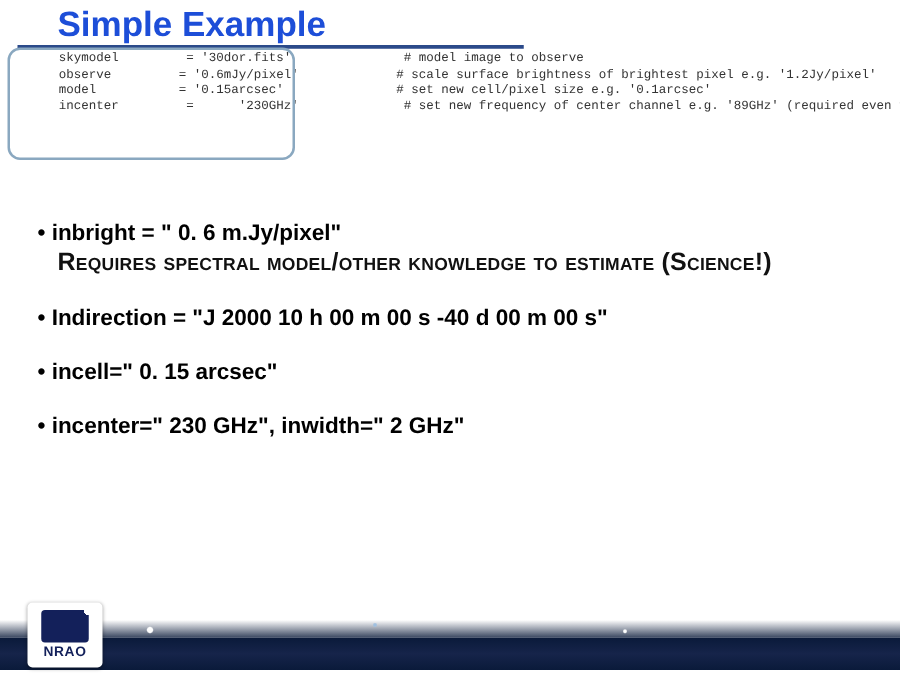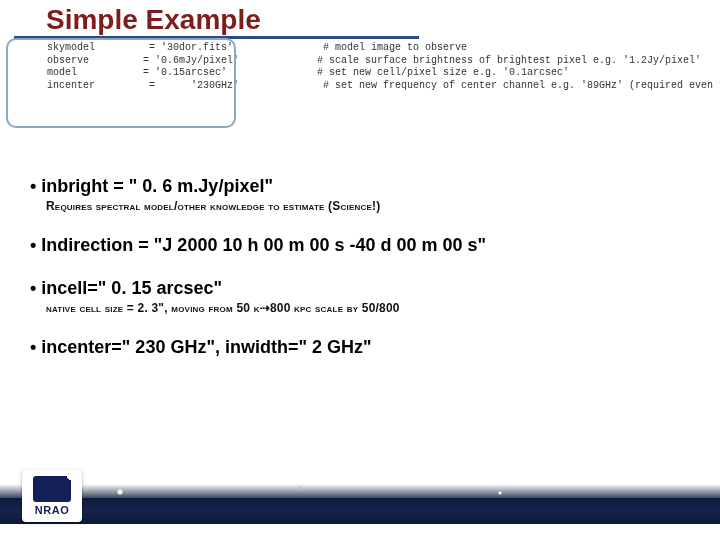--- a/index.html
+++ b/index.html
@@ -7,21 +7,21 @@
     width: 720px;
     height: 540px;
     font-family: Arial, Helvetica, sans-serif;
     background: #fff;
     position: relative;
     overflow: hidden;
   }
   .title {
     font-size: 28px;
     font-weight: bold;
-    color: #7f1d1d;
+    color: #1d4ed8;
     padding: 4px 0 0 32px;
     border-bottom: 3px solid #2b4a8a;
     width: 405px;
     margin-left: 14px;
   }
   .codebox {
     position: absolute;
     top: 42px;
     left: 12px;
     width: 700px;
@@ -45,30 +45,30 @@
   .bullets {
     position: absolute;
     top: 176px;
     left: 30px;
     width: 660px;
     color: #111;
   }
   .bi { margin-bottom: 22px; }
   .bi .main { font-size: 18px; font-weight: bold; color: #000; }
   .bi .sub {
-    font-size: 12px;
+    font-size: 20px;
     font-variant: small-caps;
     font-weight: bold;
     letter-spacing: 0.2px;
     margin-left: 16px;
     margin-top: 2px;
   }
   .footer {
     position: absolute;
-    bottom: 16px;
+    bottom: 4px;
     left: 0;
     width: 720px;
     height: 58px;
   }
   .footer-band {
     position: absolute;
     bottom: 0;
     left: 0;
     width: 720px;
     height: 26px;
@@ -130,21 +130,20 @@
 <div class="bullets">
   <div class="bi">
     <div class="main">• inbright  = " 0. 6 m.Jy/pixel"</div>
     <div class="sub">Requires spectral model/other knowledge to estimate (Science!)</div>
   </div>
   <div class="bi">
     <div class="main">• Indirection = "J 2000 10 h 00 m 00 s -40 d 00 m 00 s"</div>
   </div>
   <div class="bi">
     <div class="main">• incell=" 0. 15 arcsec"</div>
-    <div class="sub">native cell size = 2. 3", moving from 50 k⇢800 kpc scale by 50/800</div>
   </div>
   <div class="bi">
     <div class="main">• incenter=" 230 GHz", inwidth=" 2 GHz"</div>
   </div>
 </div>
 
 <div class="footer">
   <div class="footer-band"></div>
   <div class="logo">
     <div class="logo-top"></div>

